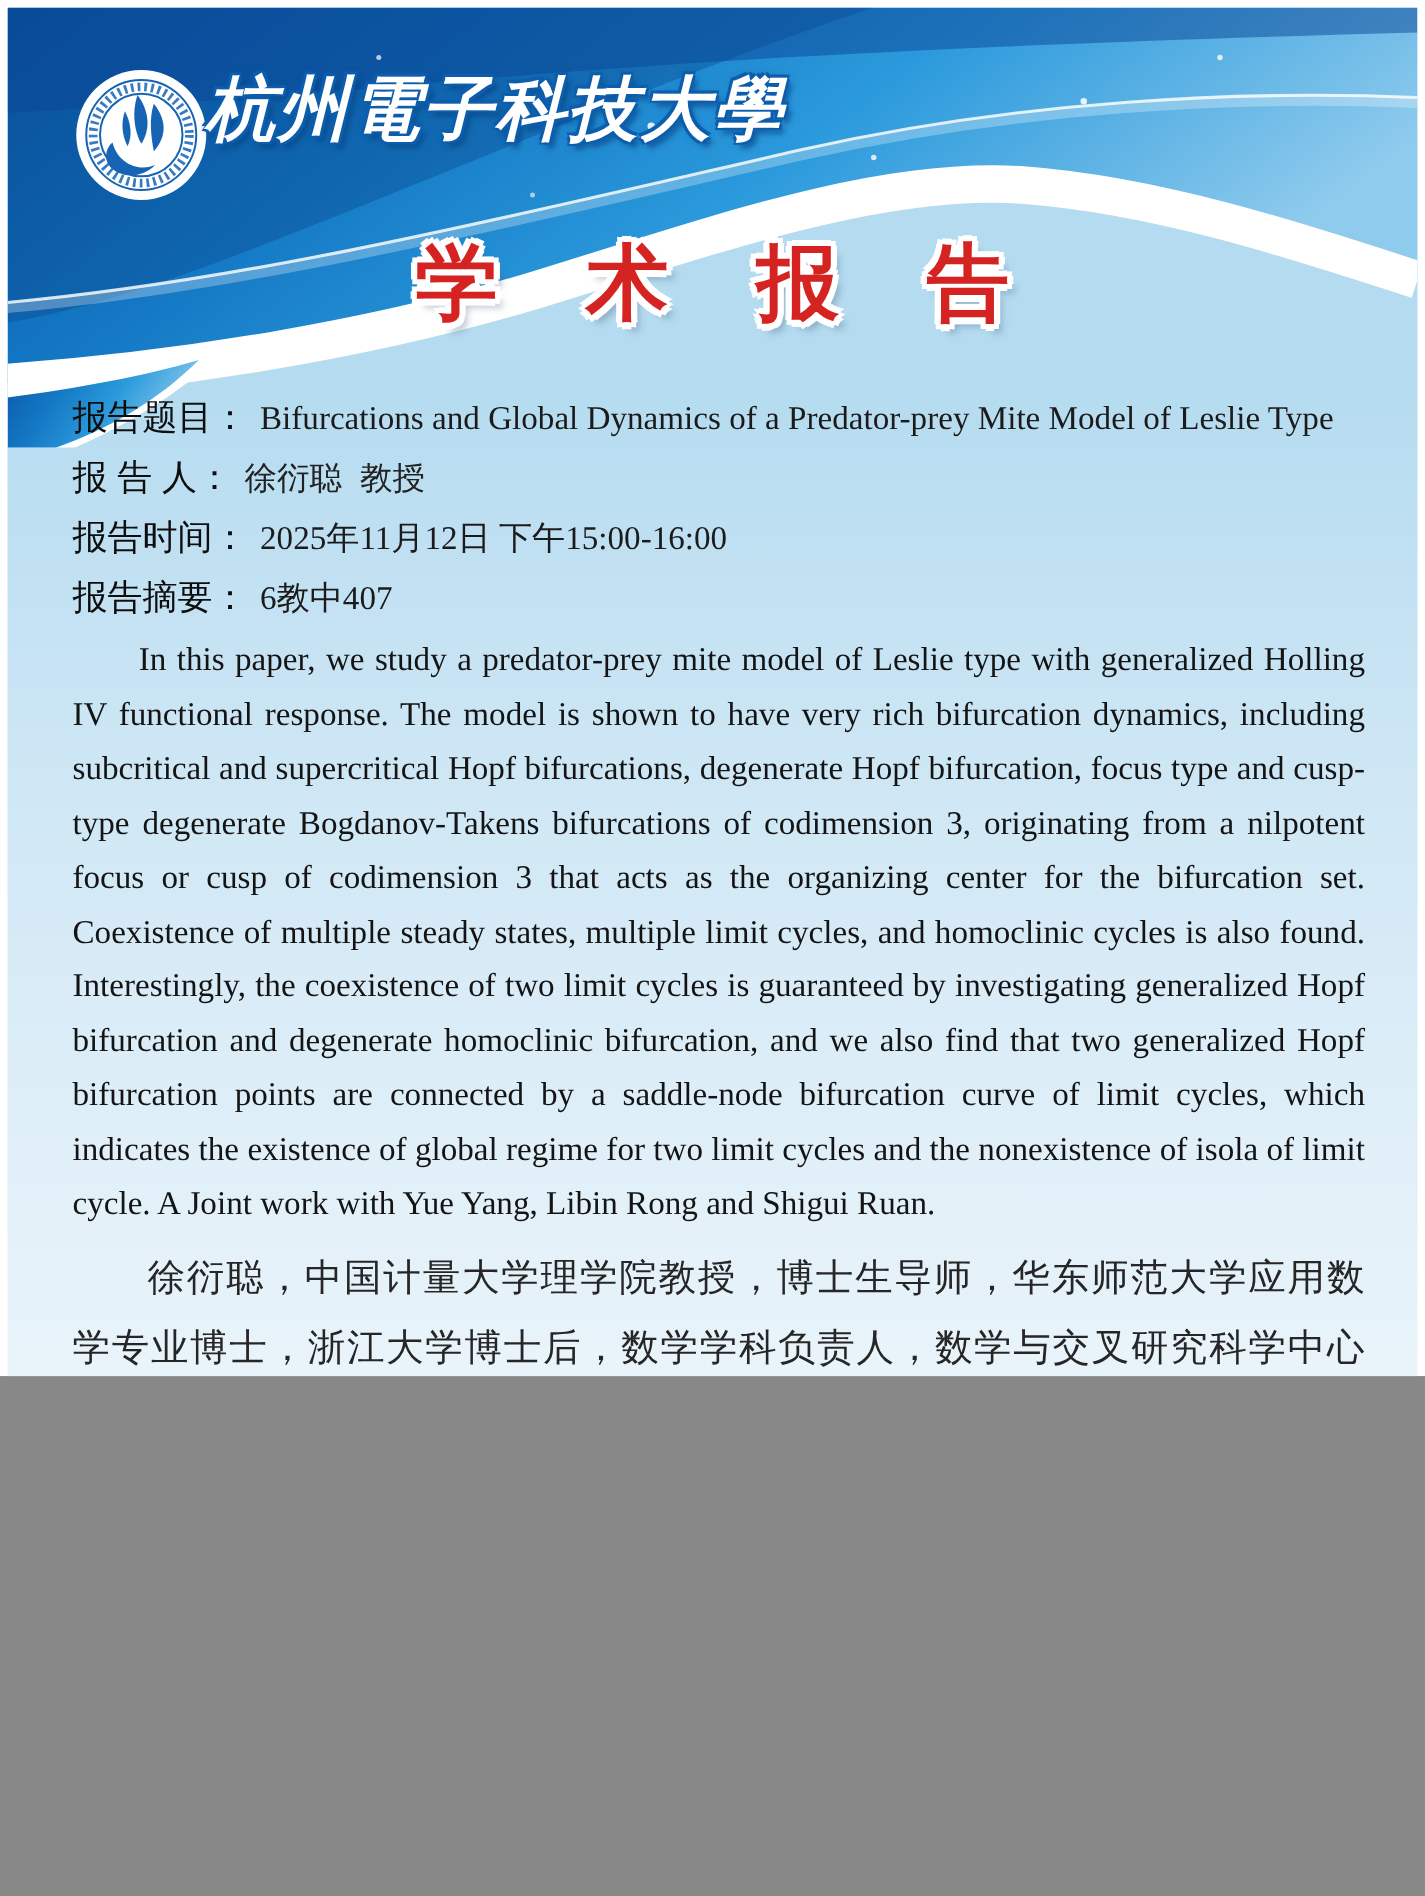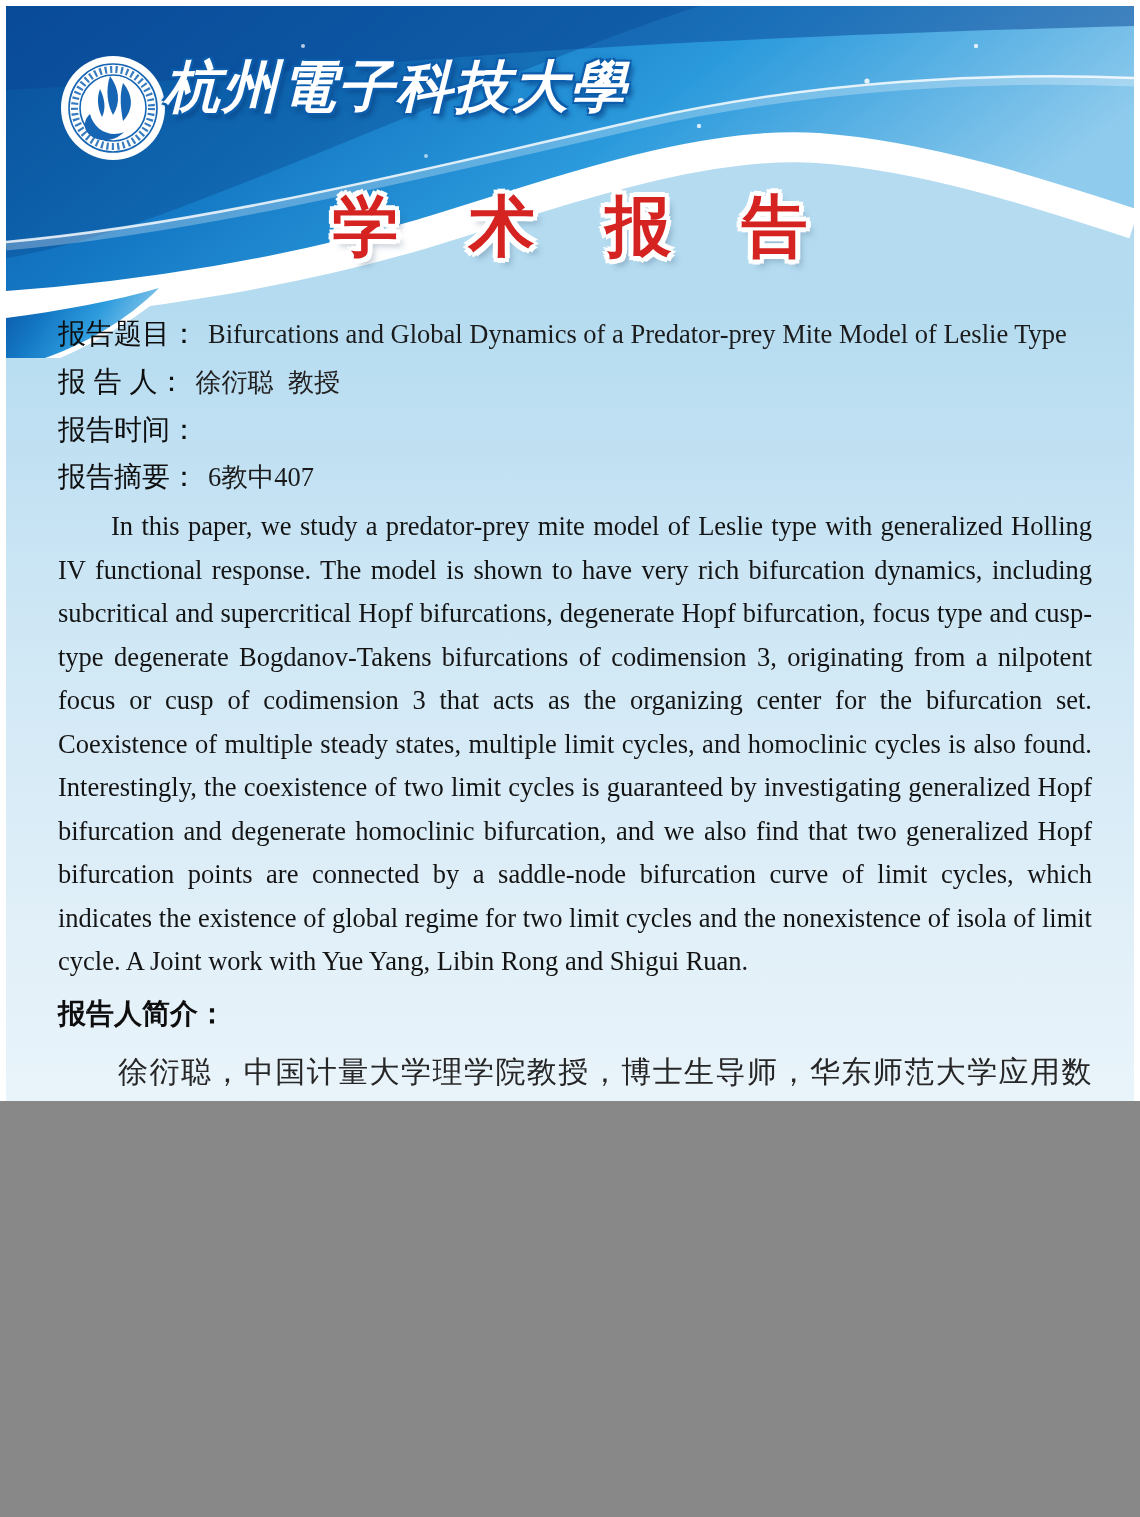--- a/index.html
+++ b/index.html
@@ -140,27 +140,27 @@
       <div class="info-row">
         <span class="info-label">报告题目：</span>
         <span class="val-serif">Bifurcations and Global Dynamics of a Predator-prey Mite Model of Leslie Type</span>
       </div>
       <div class="info-row">
         <span class="info-label">报 告 人：</span>
         <span class="val-sans">徐衍聪  教授</span>
       </div>
       <div class="info-row">
         <span class="info-label">报告时间：</span>
+        <span class="val-serif">2025年11月12日 下午15:00-16:00</span>
       </div>
       <div class="info-row">
         <span class="info-label">报告摘要：</span>
         <span class="val-serif">6教中407</span>
       </div>
       <div class="abstract">In this paper, we study a predator-prey mite model of Leslie type with generalized Holling IV functional response. The model is shown to have very rich bifurcation dynamics, including subcritical and supercritical Hopf bifurcations, degenerate Hopf bifurcation, focus type and cusp-type degenerate Bogdanov-Takens bifurcations of codimension 3, originating from a nilpotent focus or cusp of codimension 3 that acts as the organizing center for the bifurcation set. Coexistence of multiple steady states, multiple limit cycles, and homoclinic cycles is also found. Interestingly, the coexistence of two limit cycles is guaranteed by investigating generalized Hopf bifurcation and degenerate homoclinic bifurcation, and we also find that two generalized Hopf bifurcation points are connected by a saddle-node bifurcation curve of limit cycles, which indicates the existence of global regime for two limit cycles and the nonexistence of isola of limit cycle. A Joint work with Yue Yang, Libin Rong and Shigui Ruan.</div>
-      <div class="bio-label">报告人简介：</div>
       <div class="bio-text">徐衍聪，中国计量大学理学院教授，博士生导师，华东师范大学应用数学专业博士，浙江大学博士后，数学学科负责人，数学与交叉研究科学中心主任，美国工业与应用数学学会会员，美国数学会会员，浙江省数理医学会理事，浙江省ZSMM生物医学数学专业委员会主任，入选浙江省优秀中青年骨干教师，杭州市优秀教师，校优秀中青年支持计划，校教学十佳，校十佳班主任等。先后访问美国布朗大学，德国不莱梅大学，日本京都大学，加拿大约克大学，香港理工大学等高校。主持国家自然科学基金面上项目、天元基金、日本全球卓越中心（GCOE）项目，归国留学基金、博士后基金、浙江省自然科学基金等。目前主要从事动力系统分支理论及应用研究。</div>
     </div>
 
     <div class="footer">
       <div class="footer-stripes"></div>
       <svg class="footer-swoosh" viewBox="0 0 900 176" preserveAspectRatio="none">
 
         <path d="M0,22 C100,22 220,12 320,-4" fill="none" stroke="#6fb0da" stroke-width="7" opacity="0.9"></path>
         <path d="M0,40 C120,40 260,26 380,4" fill="none" stroke="#5b9fd2" stroke-width="9" opacity="0.9"></path>
         <path d="M0,58 C140,56 280,40 400,14" fill="none" stroke="#4a94cc" stroke-width="7" opacity="0.85"></path>

